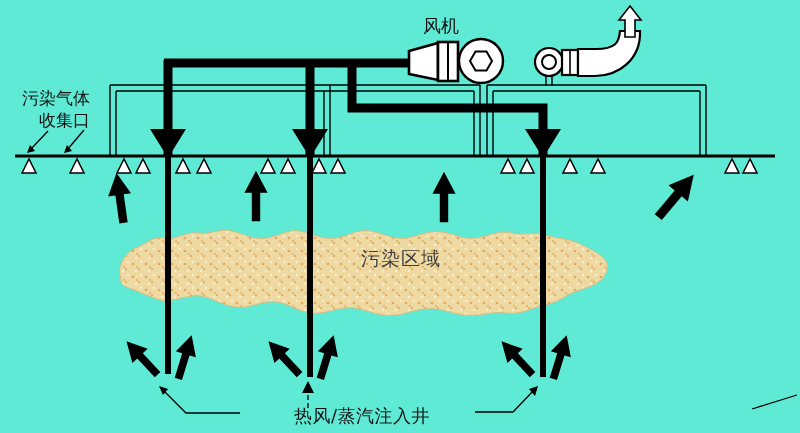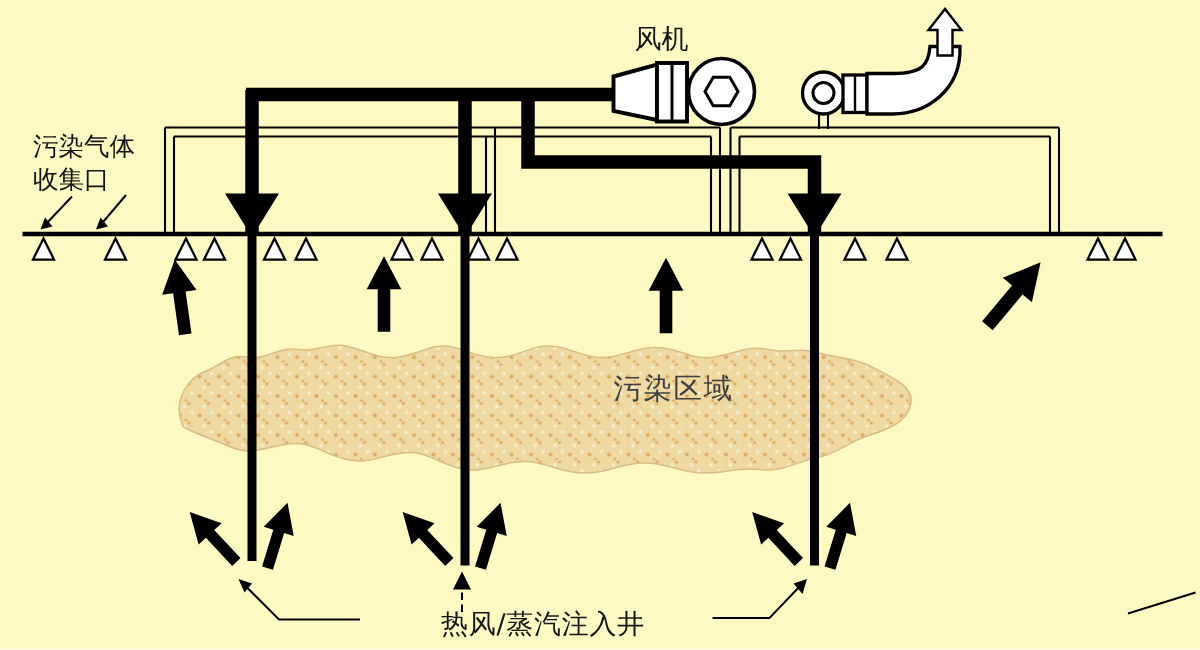--- a/index.html
+++ b/index.html
@@ -1,24 +1,24 @@
 <!DOCTYPE html>
 <html><head>
 <meta charset="utf-8">
 <style>
   html,body{margin:0;padding:0;background:#ffffff;}
-  .canvas{position:relative;width:800px;height:433px;background:#fef9c3;overflow:hidden;
+  .canvas{position:relative;width:800px;height:433px;background:#5eead4;overflow:hidden;
           font-family:"DejaVu Sans","Liberation Sans",sans-serif;}
   .canvas svg{position:absolute;left:0;top:0;z-index:1;}
   .lbl{position:absolute;color:#141414;white-space:nowrap;z-index:3;}
   .lbl-fan{left:423px;top:14px;font-size:18px;}
   .lbl-gas{left:76px;top:57px;font-size:17px;}
-  .lbl-port{left:22px;top:87px;font-size:17px;line-height:22px;}
+  .lbl-port{left:22px;top:87px;font-size:17px;line-height:22px;text-align:right;}
   .lbl-treat{left:643px;top:52px;font-size:17px;letter-spacing:.5px;}
-  .lbl-zone{left:361px;top:246px;font-size:19px;letter-spacing:1px;color:#3f3f3f;z-index:2;margin-left:48px;}
+  .lbl-zone{left:361px;top:246px;font-size:19px;letter-spacing:1px;color:#3f3f3f;z-index:2;}
   .lbl-well{left:294px;top:404px;font-size:18px;letter-spacing:.5px;}
 </style>
 </head>
 <body>
 
 <div class="canvas">
 
 <svg width="800" height="433" viewBox="0 0 800 433">
   <defs>
     <pattern id="speckle" width="13" height="13" patternUnits="userSpaceOnUse">

